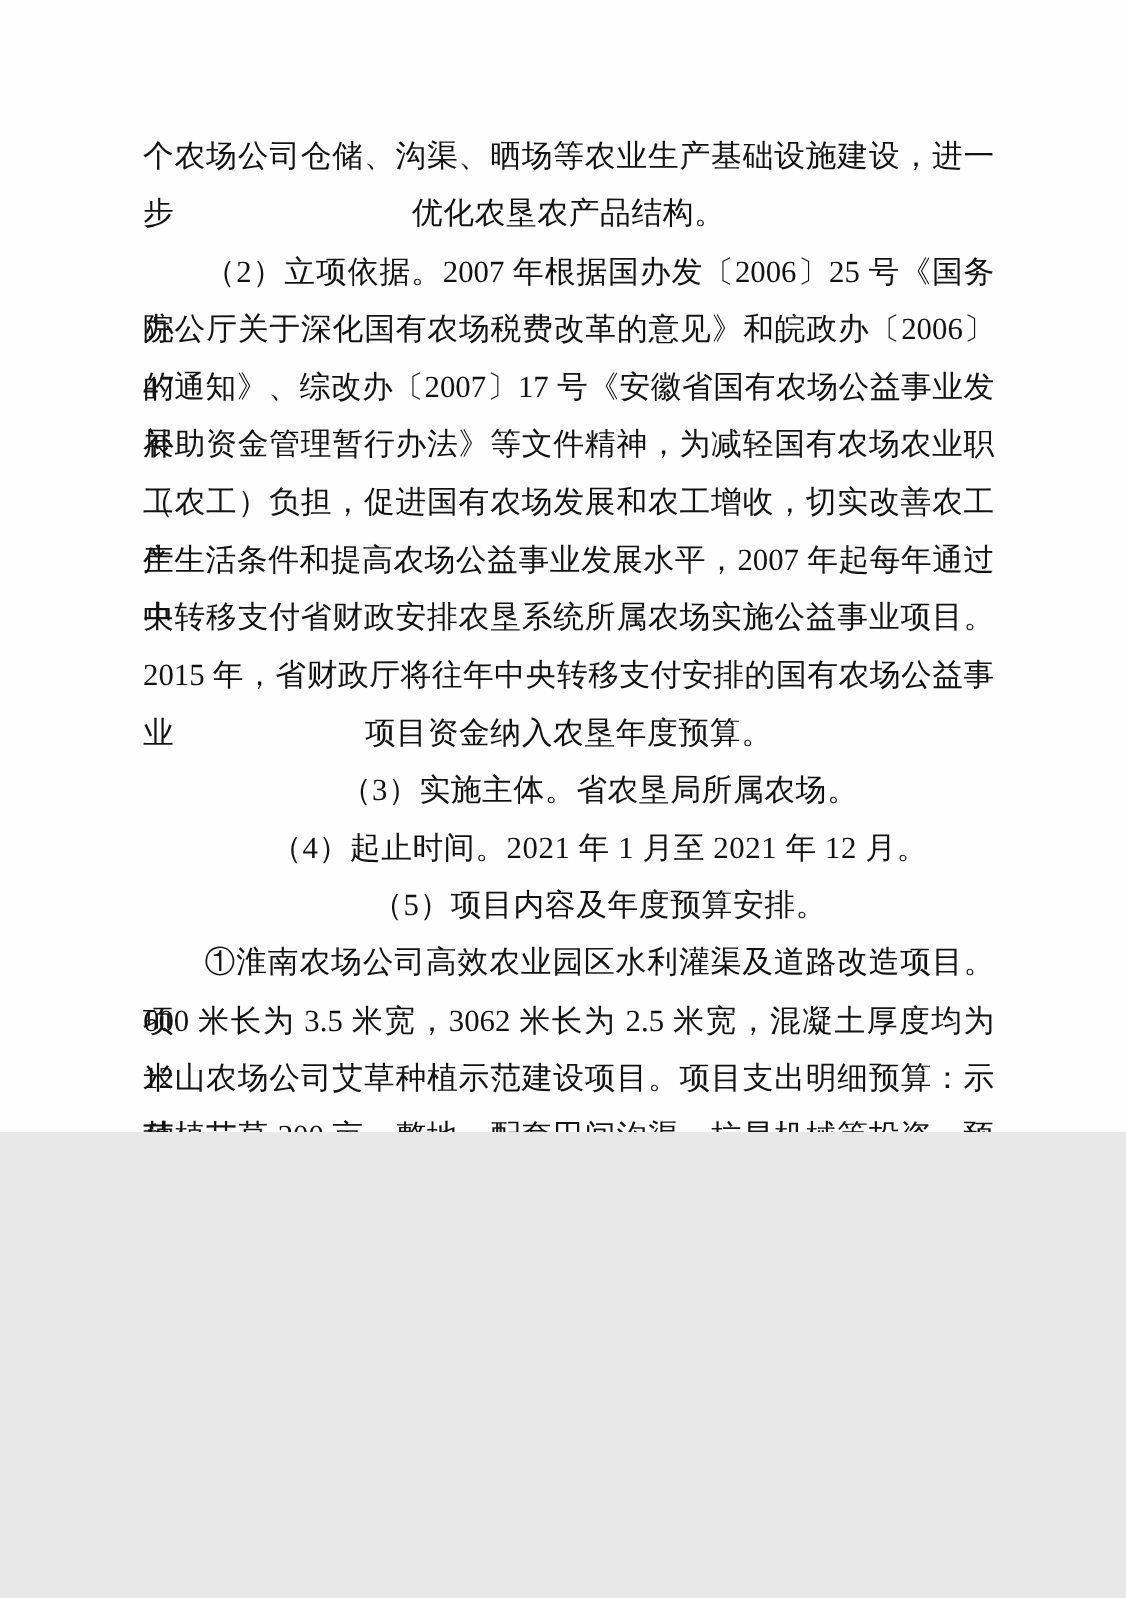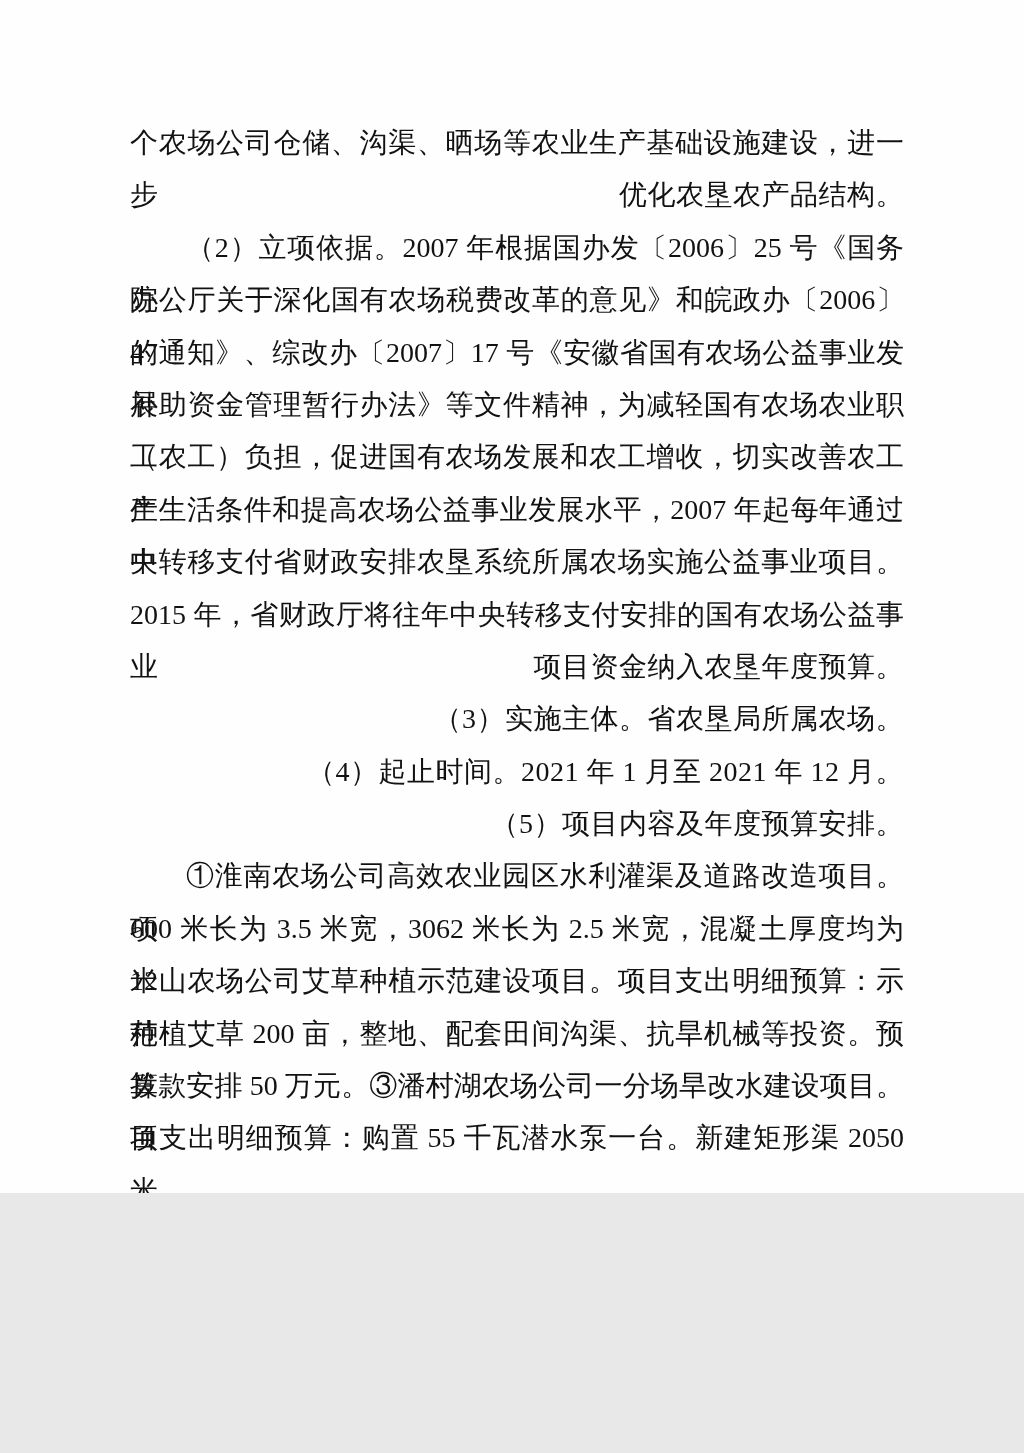--- a/index.html
+++ b/index.html
@@ -3,40 +3,40 @@
 <meta charset="utf-8">
 <style>
   html, body {
     margin: 0;
     padding: 0;
     background: #e8e8e8;
   }
   .page {
     position: relative;
     width: 1024px;
-    height: 1193px;
+    height: 1029px;
     margin: 0 auto;
     background: #fefefe;
     overflow: hidden;
     font-family: "Liberation Serif", "DejaVu Serif", serif;
     color: #121212;
   }
   .text-block {
     position: absolute;
     left: 130px;
     top: 117px;
     width: 774px;
   }
   .text-line {
     font-size: 28px;
     line-height: 52.4px;
     height: 52.4px;
     white-space: nowrap;
     letter-spacing: 0.5px;
-    text-align: right;
+    text-align: center;
   }
   .text-line.justify {
     white-space: normal;
     text-align: justify;
     text-align-last: justify;
     letter-spacing: 0;
   }
   .text-line.indent {
     text-indent: 2em;
   }

